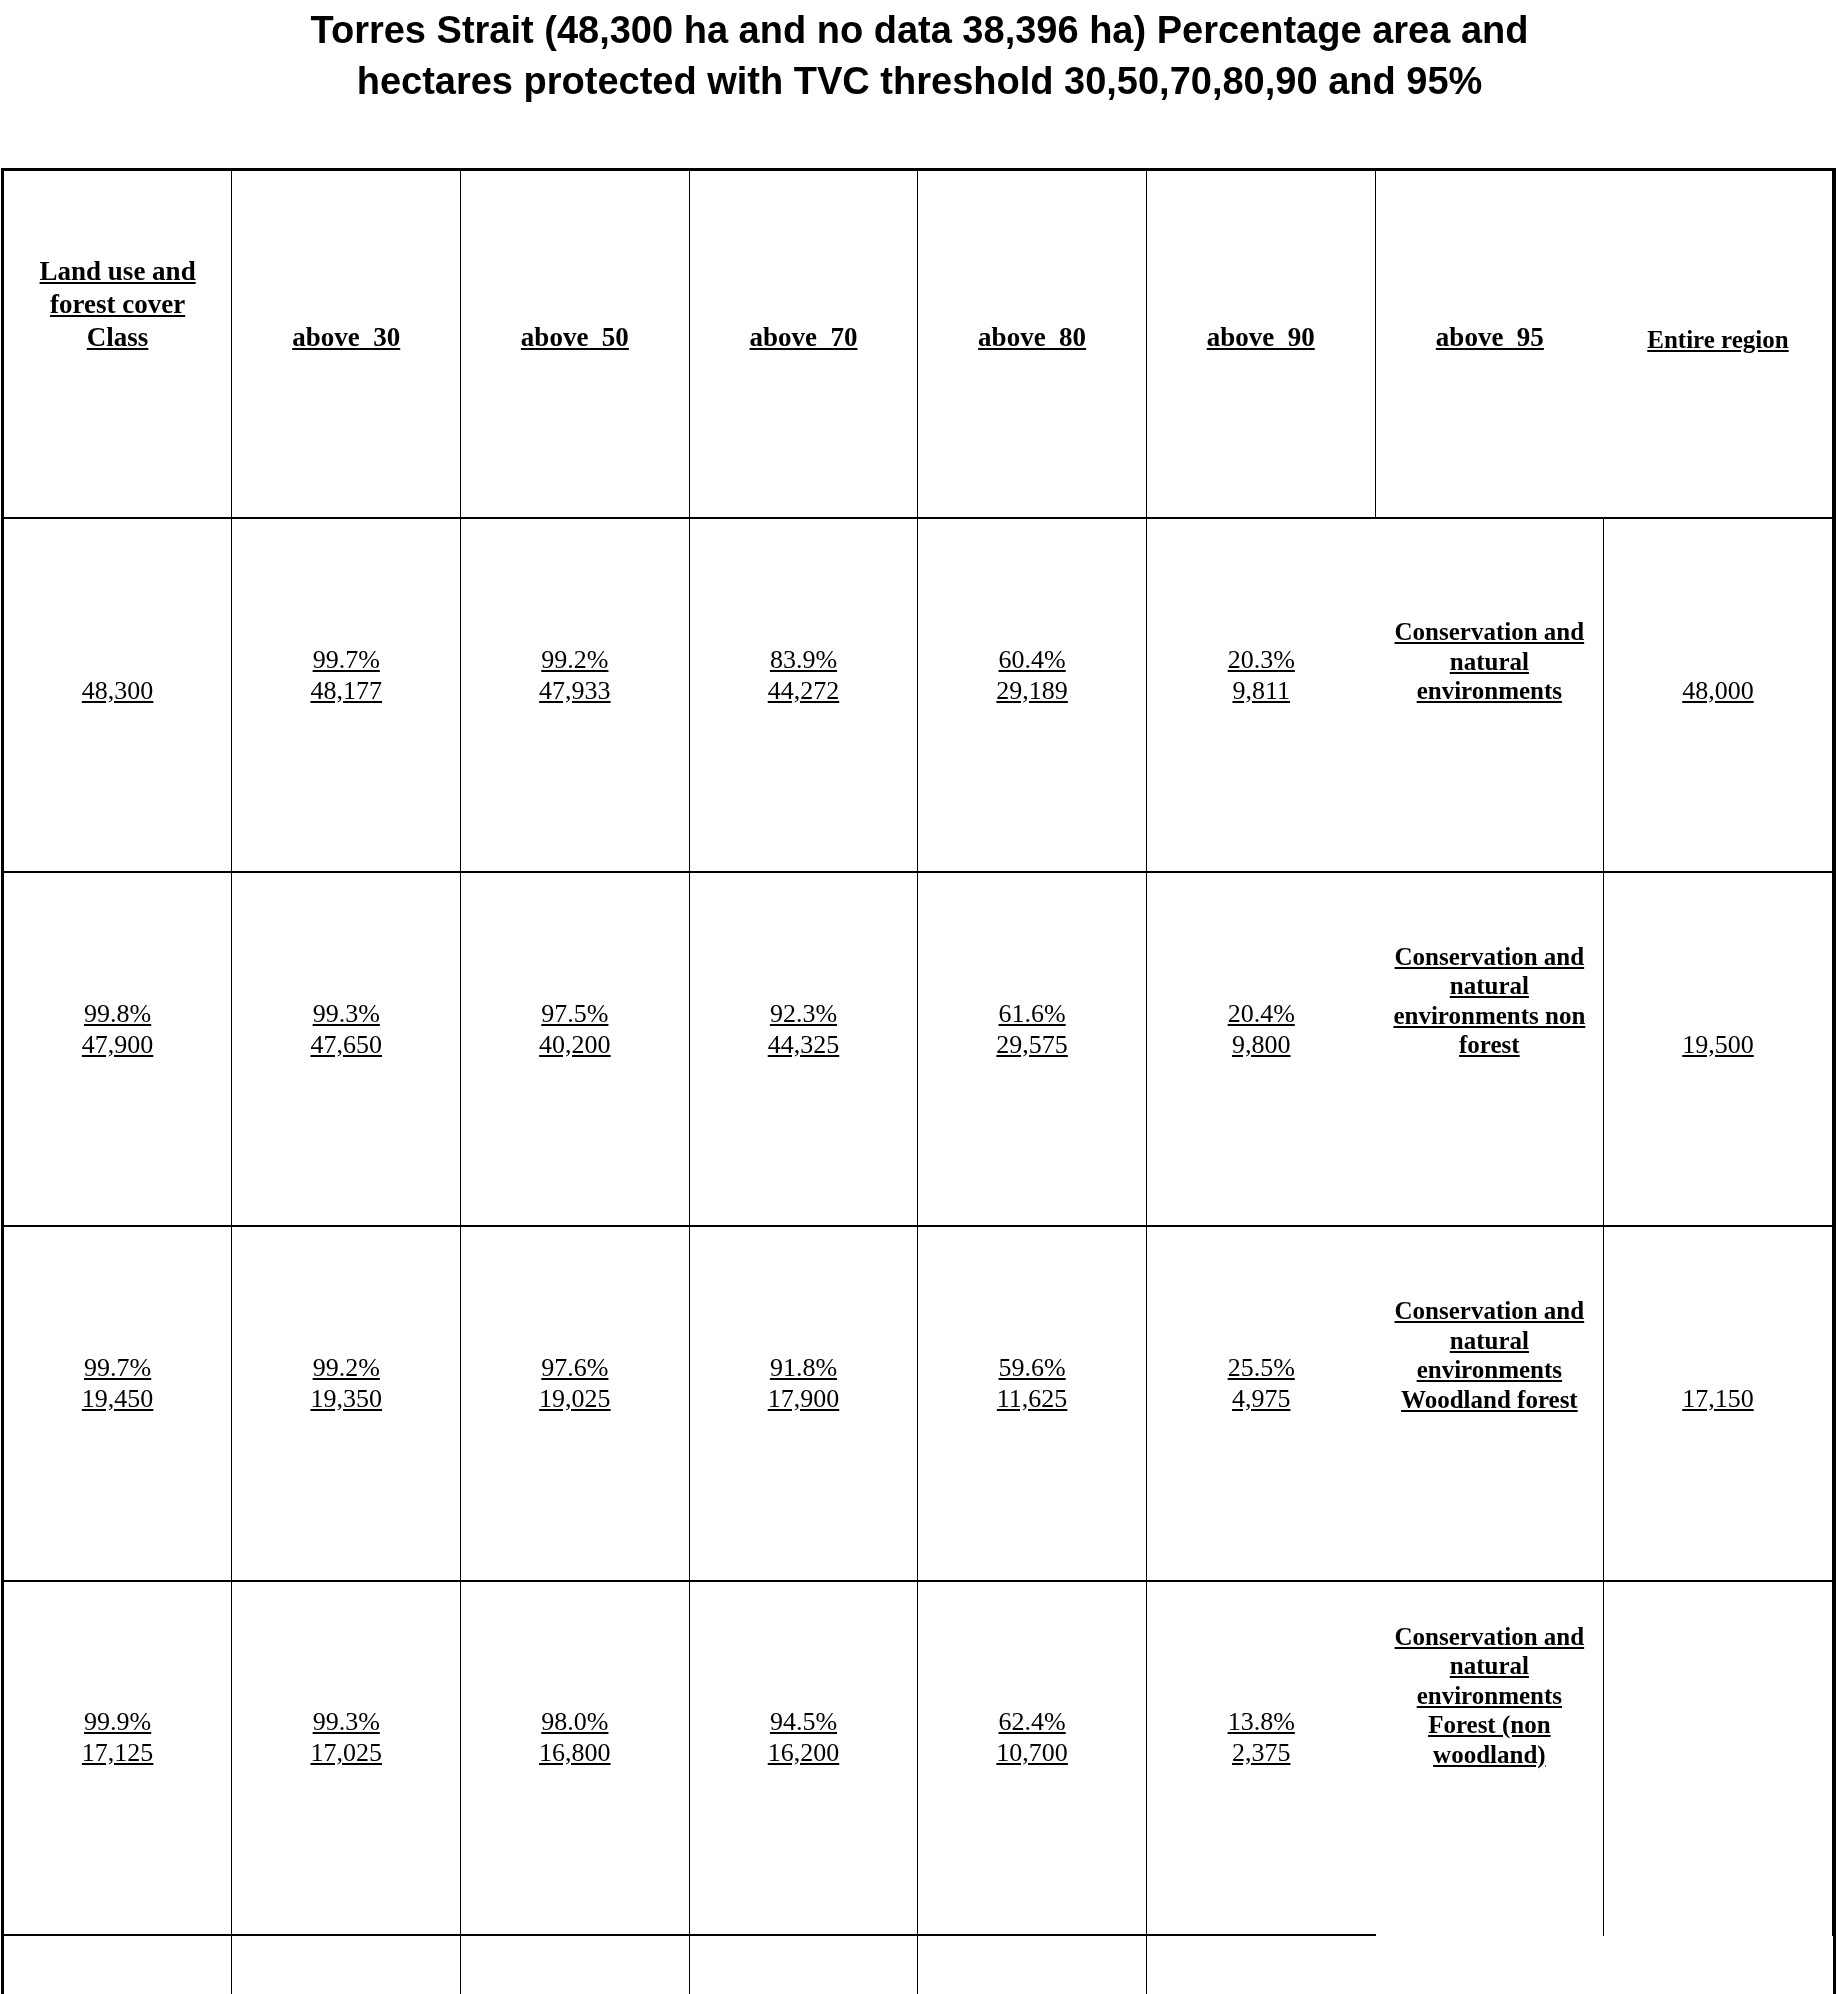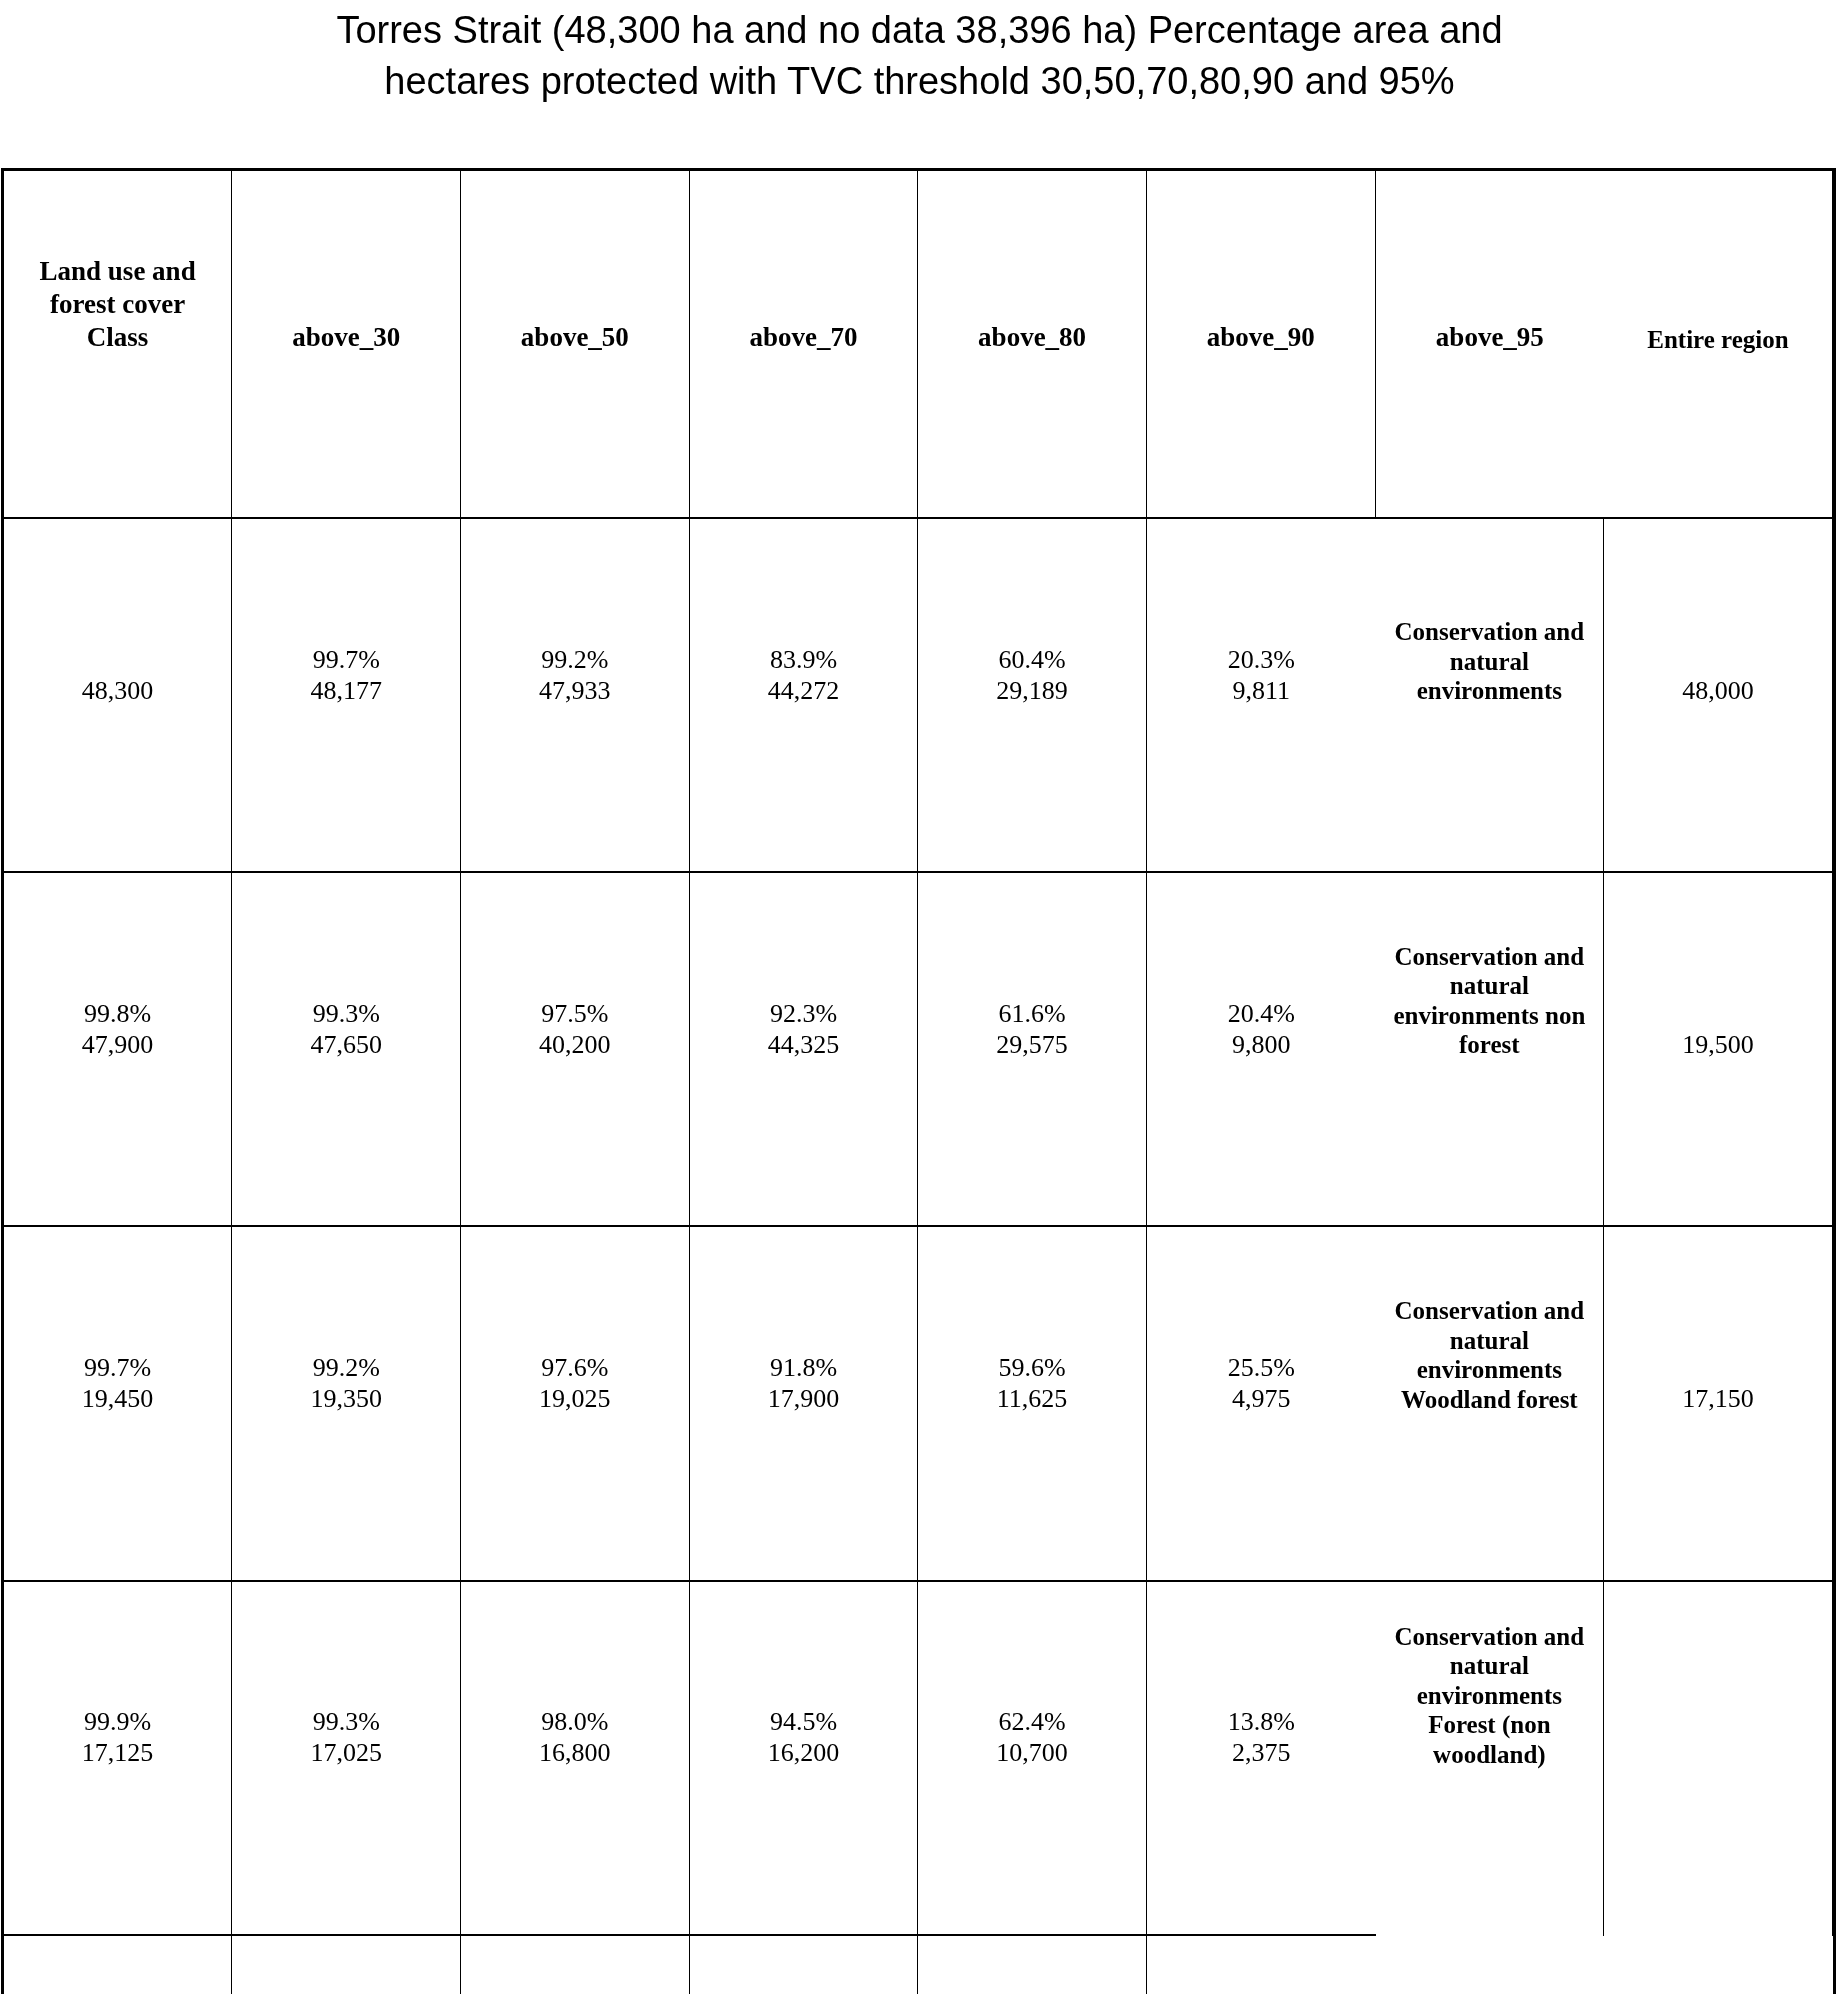--- a/index.html
+++ b/index.html
@@ -1,29 +1,29 @@
 <!DOCTYPE html>
 <html style="font-size:6.4px"><head>
 <meta charset="utf-8">
 <style>
   html,body{margin:0;padding:0;background:#ffffff;}
   .page{position:relative;width:1839px;height:2548px;background:#ffffff;overflow:hidden;
         font-family:"Liberation Serif", serif;color:#000;}
   .title{position:absolute;top:4.8px;left:50%;transform:translateX(-50%);width:1436px;margin:0;
-         text-align:center;font-family:"Liberation Sans", sans-serif;font-weight:normal;
+         text-align:center;font-family:"Liberation Sans", sans-serif;font-weight:bold;
          font-size:38px;line-height:51px;white-space:pre-line;}
   
   .dtable{position:absolute;left:0.8px;top:168px;width:1835px;height:2125px;border:3.2px solid #000;
           box-sizing:border-box;display:grid;grid-template-columns:repeat(8,1fr);
           grid-template-rows:348px repeat(5,1fr);background:#fff;}
   .cell{position:relative;border-right:1.2px solid #000;border-bottom:2.8px solid #000;}
   .cell.c8{border-right:none;}
   .cell.rlast{border-bottom:none;}
   .cv{position:absolute;left:2%;right:2%;bottom:47%;text-align:center;white-space:pre-line;
-      font-size:26px;line-height:31px;}
+      font-size:26px;line-height:31px;text-decoration:underline;}
   .head .cv{font-weight:bold;font-size:27px;line-height:33px;}
   .label .cv{font-weight:bold;font-size:25px;line-height:29.5px;text-align:center;}
 </style>
 </head>
 <body>
 
 <div class="page">
 
   <h1 class="title">Torres Strait (48,300 ha and no data 38,396 ha) Percentage area and
 hectares protected with TVC threshold 30,50,70,80,90 and 95%</h1>

